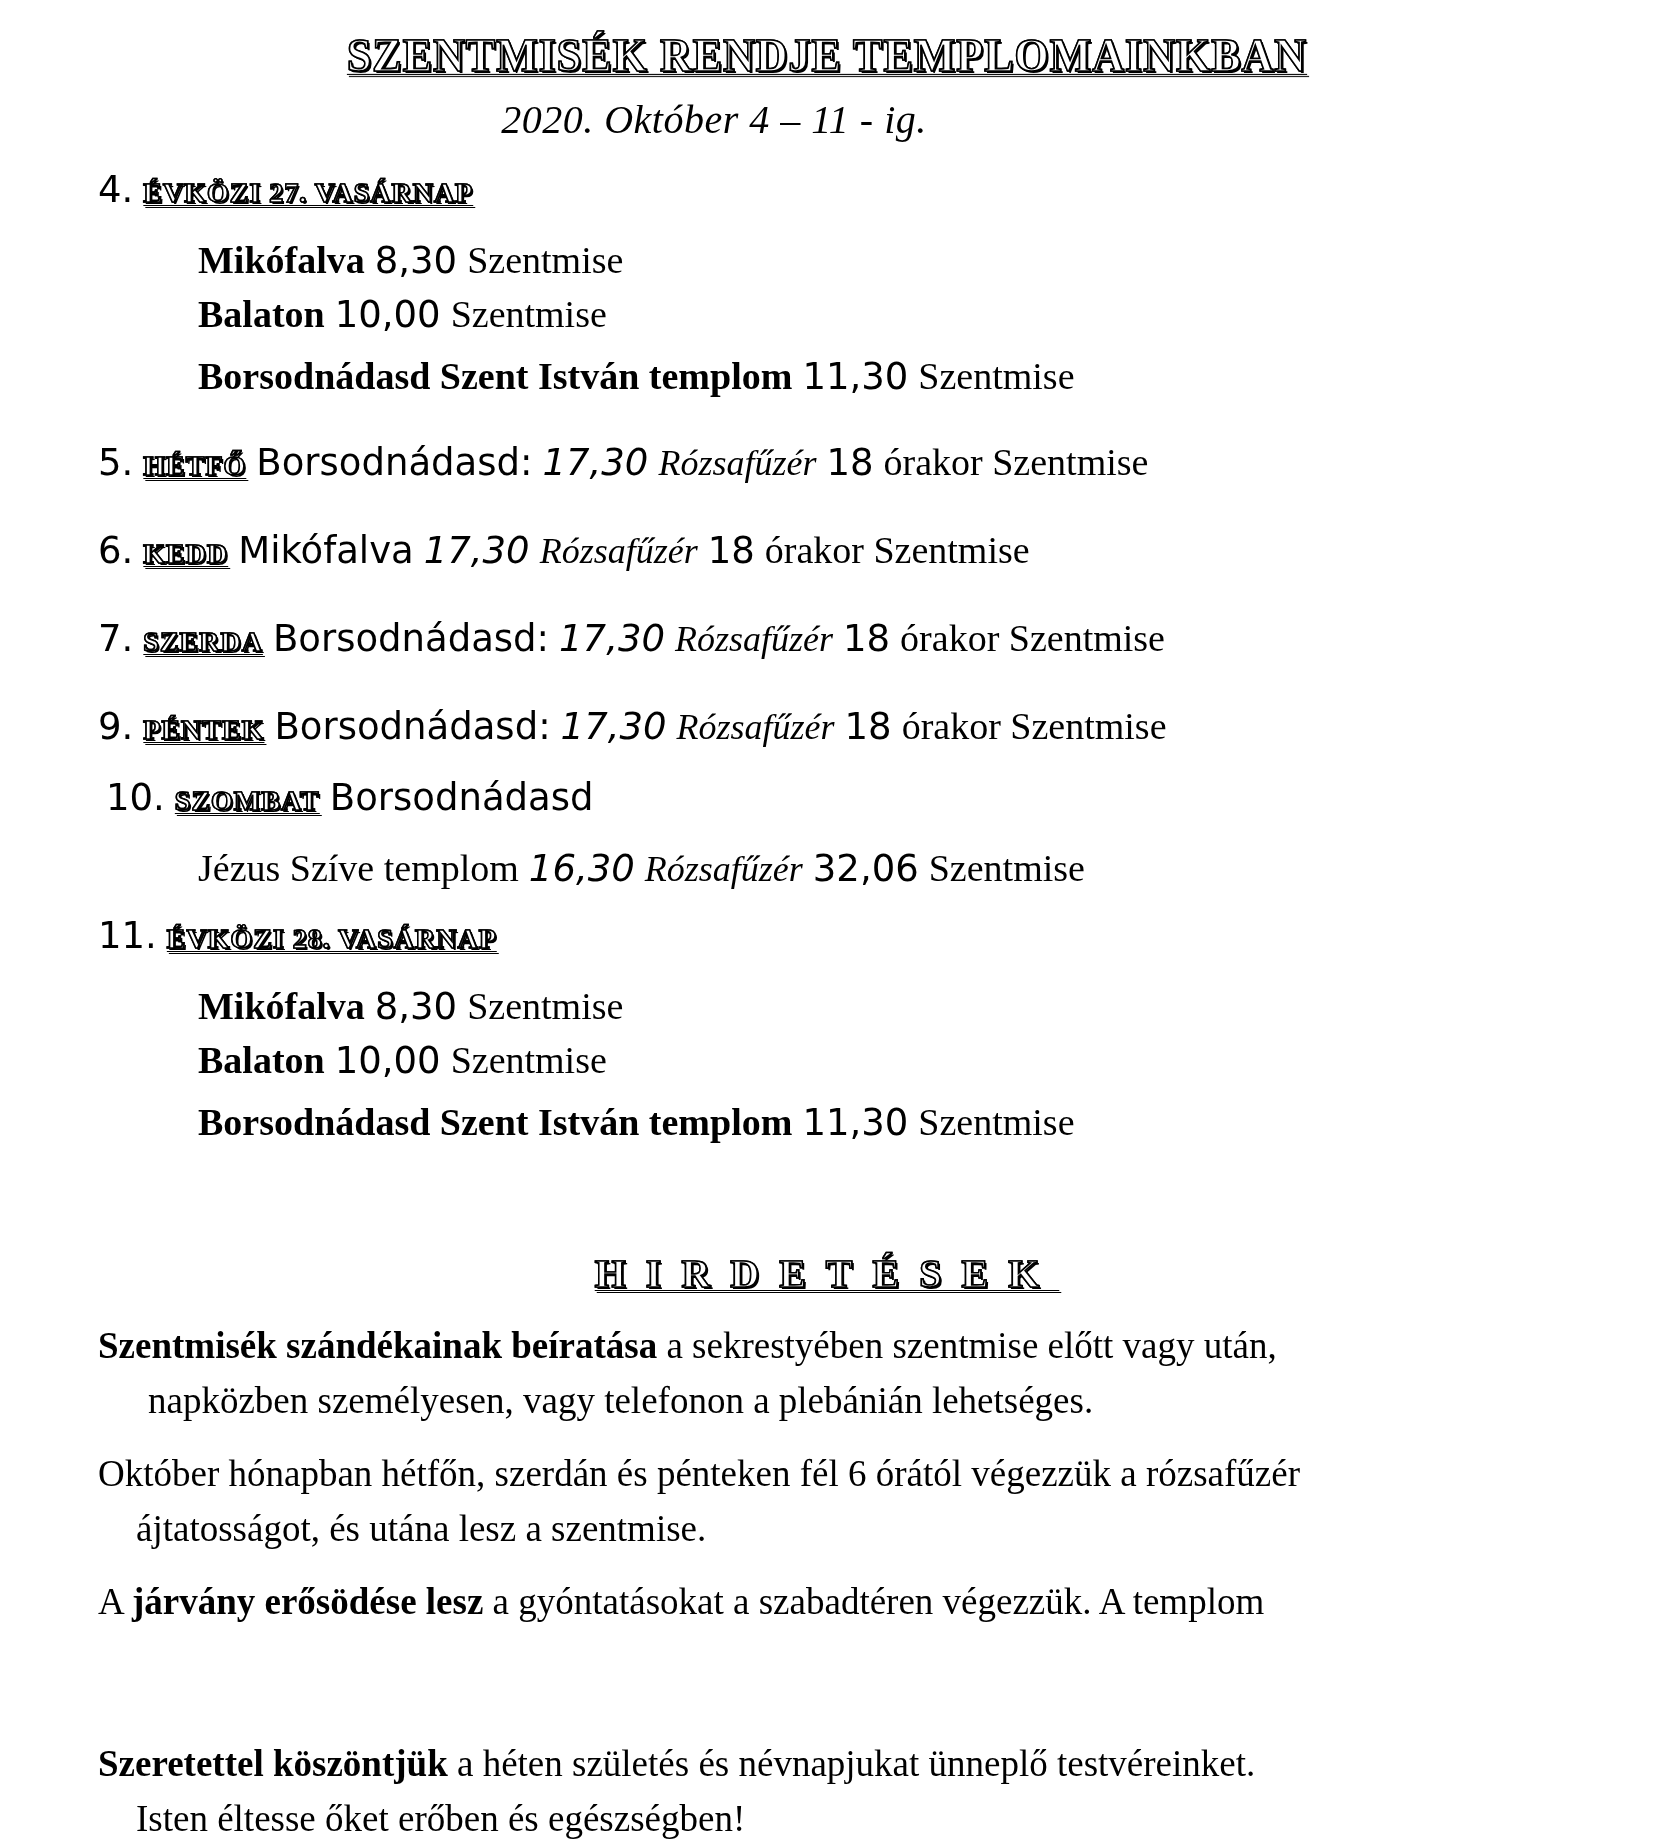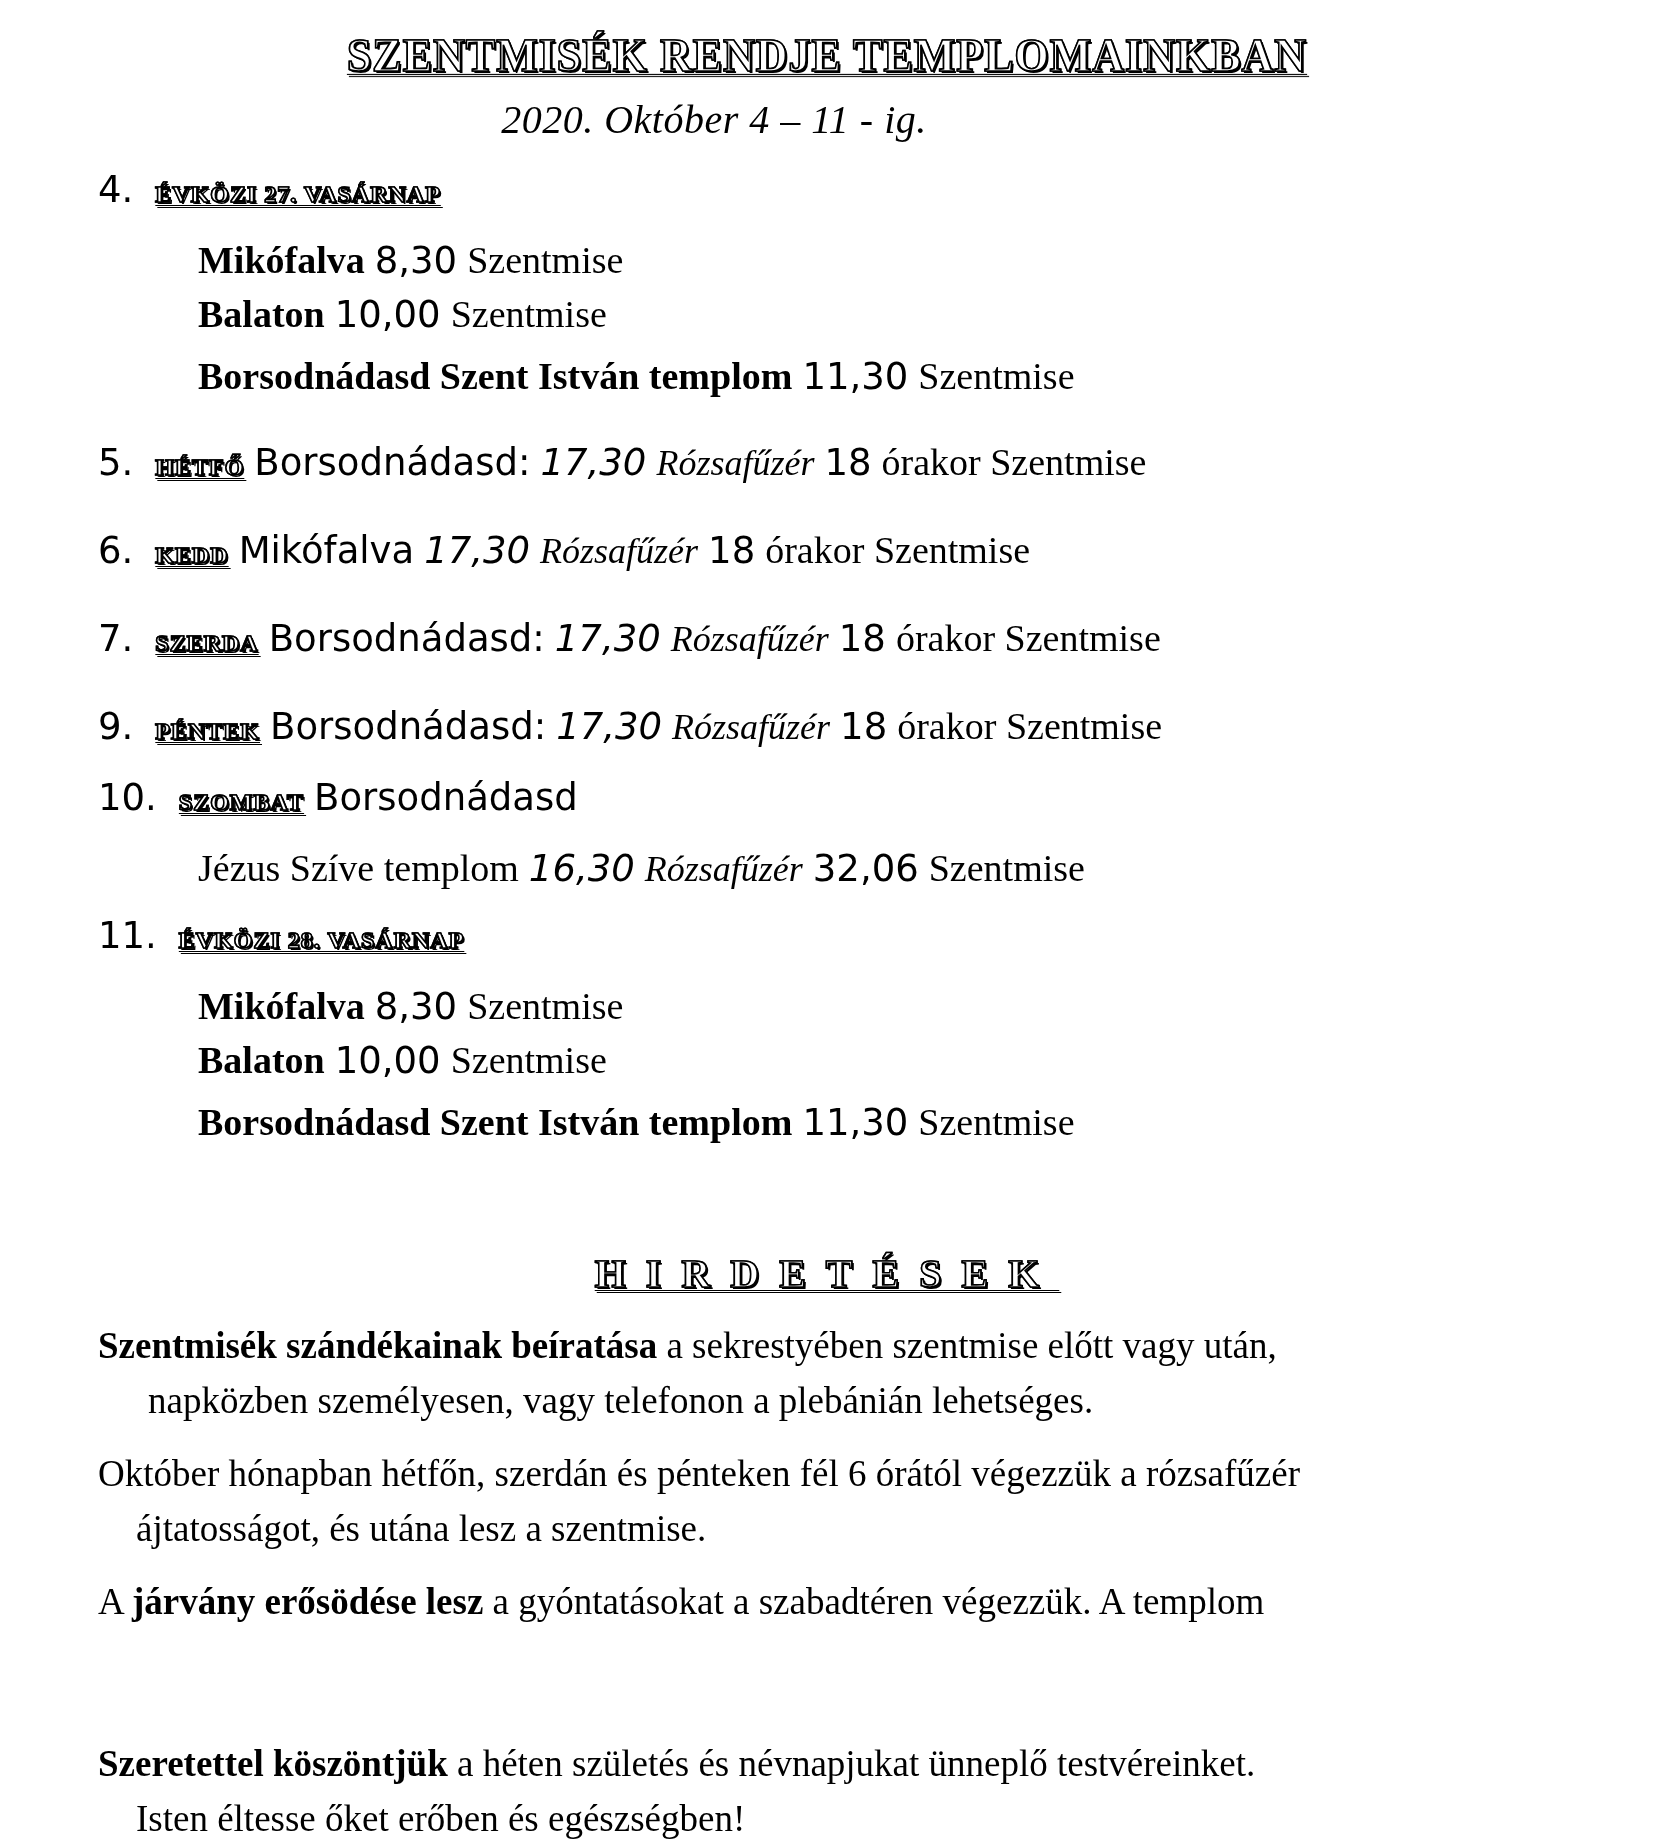--- a/index.html
+++ b/index.html
@@ -53,21 +53,21 @@
 
     .num {
       font-family: "DejaVu Sans", sans-serif;
       font-size: 37px;
     }
     .sans { font-family: "DejaVu Sans", sans-serif; font-size: 37px; }
     .sans-it { font-family: "DejaVu Sans", sans-serif; font-style: italic; font-size: 37px; }
     .ser { font-family: "Liberation Serif", serif; font-size: 38px; margin-top: 16px; }
     .ser-it { font-family: "Liberation Serif", serif; font-style: italic; font-size: 36px; }
     .ser-b { font-family: "Liberation Serif", serif; font-weight: bold; font-size: 38px; }
-    .day-deco { font-size: 24px; margin-left: 12px; }
+    .day-deco { font-size: 28px; }
 
     .line { display: flex; align-items: baseline; gap: 10px; }
 
     .hird {
       left: 0; width: 1654px; text-align: center;
       top: 1250px;
       font-size: 40px;
       letter-spacing: 20px;
     }
     .para {
@@ -144,21 +144,21 @@
   <div class="abs line" style="left:98px; top:688px;">
     <span class="num">9.</span>
     <span class="deco day-deco">PÉNTEK</span>
     <span class="sans">Borsodnádasd:</span>
     <span class="sans-it">17,30</span>
     <span class="ser-it">Rózsafűzér</span>
     <span class="sans">18</span>
     <span class="ser">órakor Szentmise</span>
   </div>
 
-  <div class="abs line" style="left:98px; top:776px;">
+  <div class="abs line" style="left:106px; top:776px;">
     <span class="num">10.</span>
     <span class="deco day-deco">SZOMBAT</span>
     <span class="sans">Borsodnádasd</span>
   </div>
   <div class="abs line" style="left:198px; top:830px;text-align:right;">
     <span class="ser">Jézus Szíve templom</span>
     <span class="sans-it">16,30</span>
     <span class="ser-it">Rózsafűzér</span>
     <span class="sans">32,06</span>
     <span class="ser">Szentmise</span>

